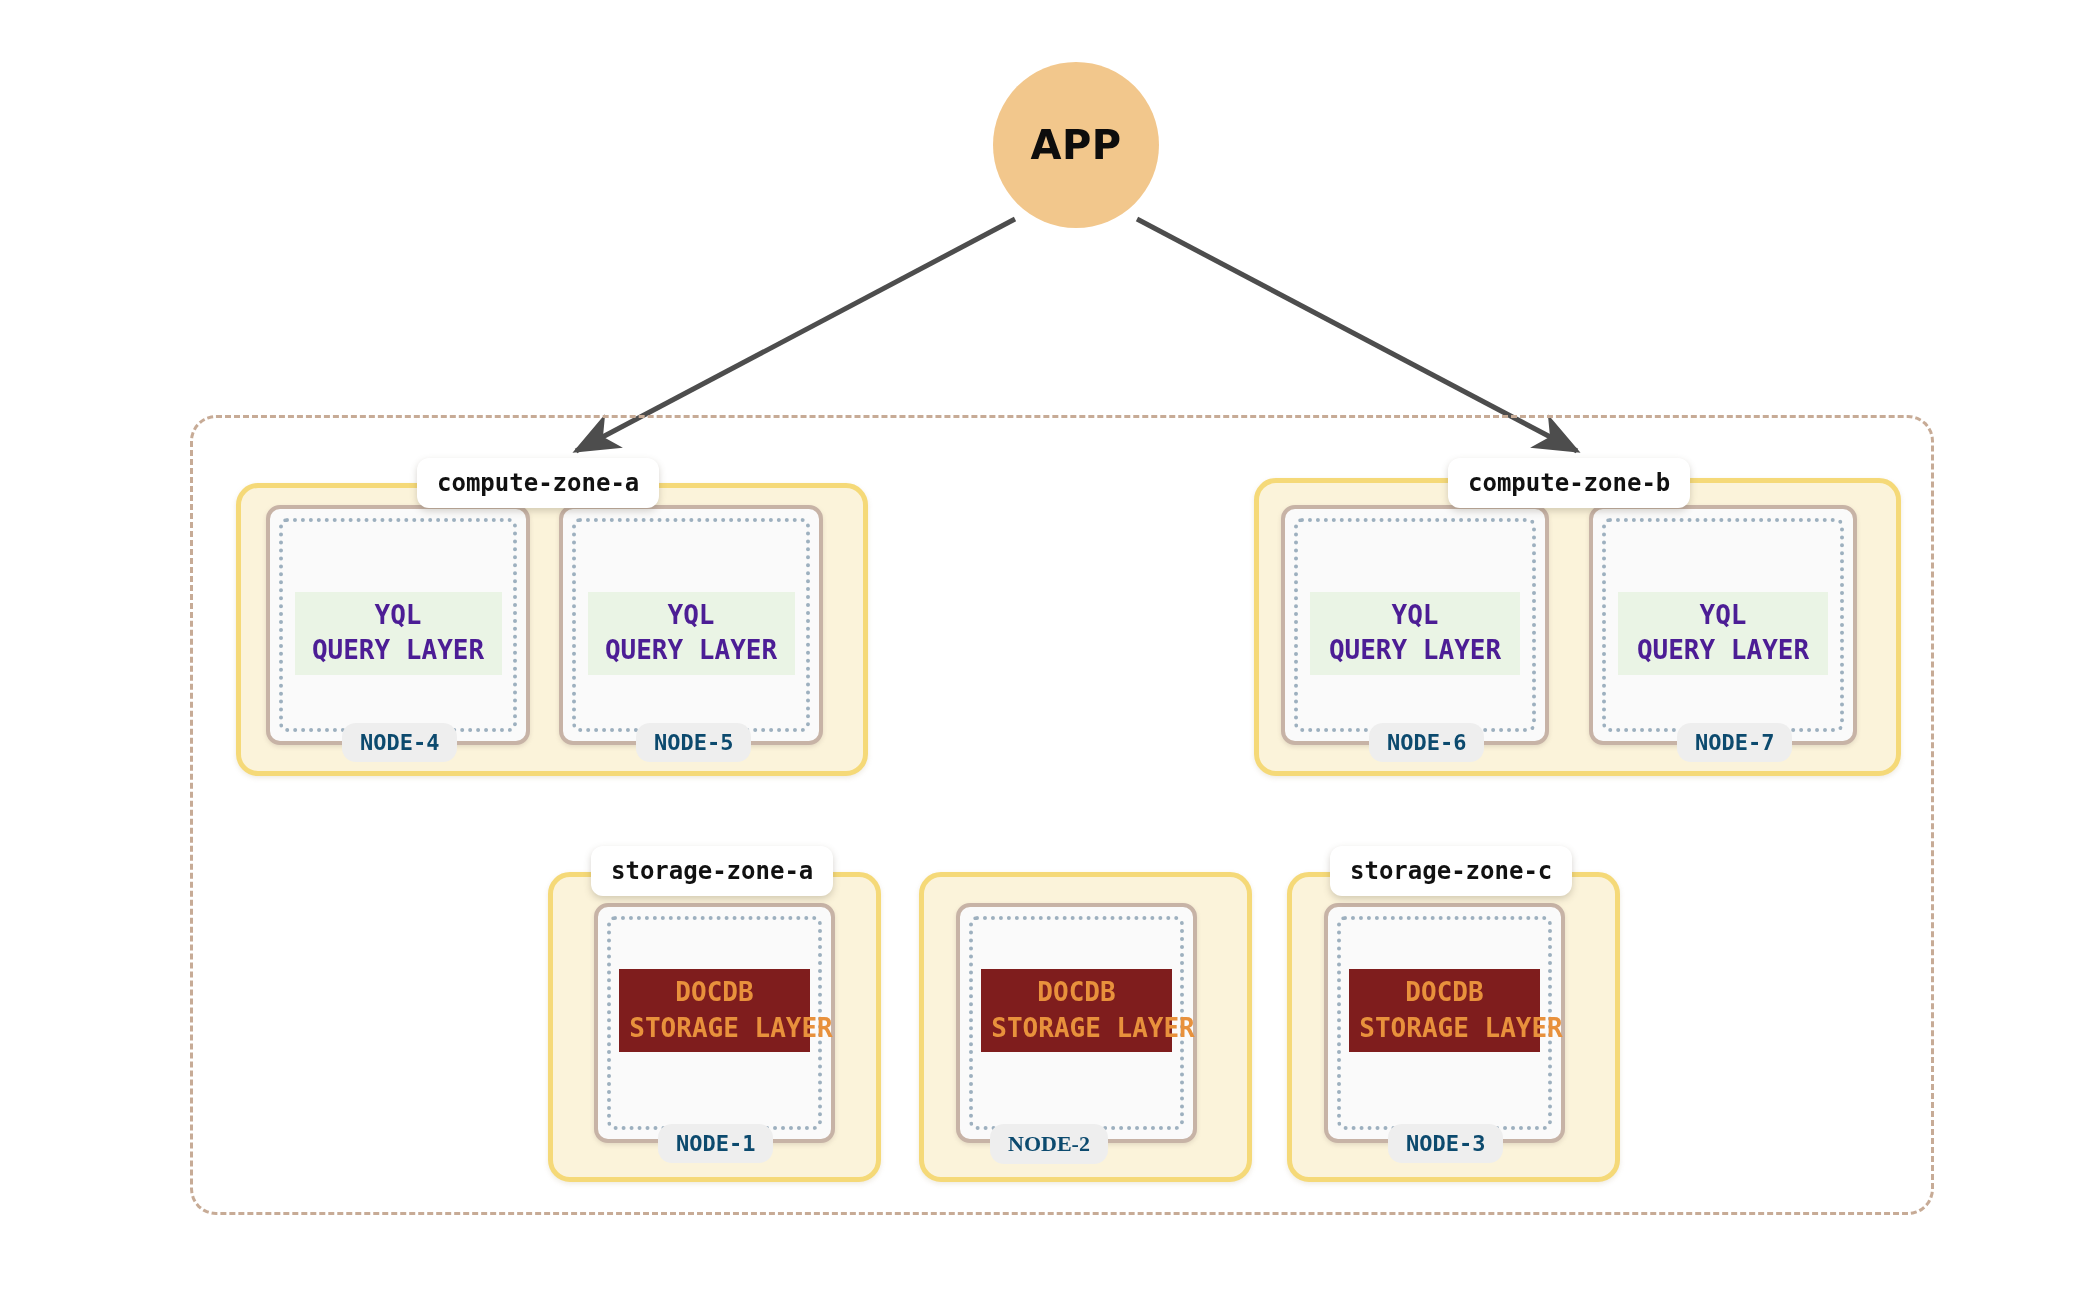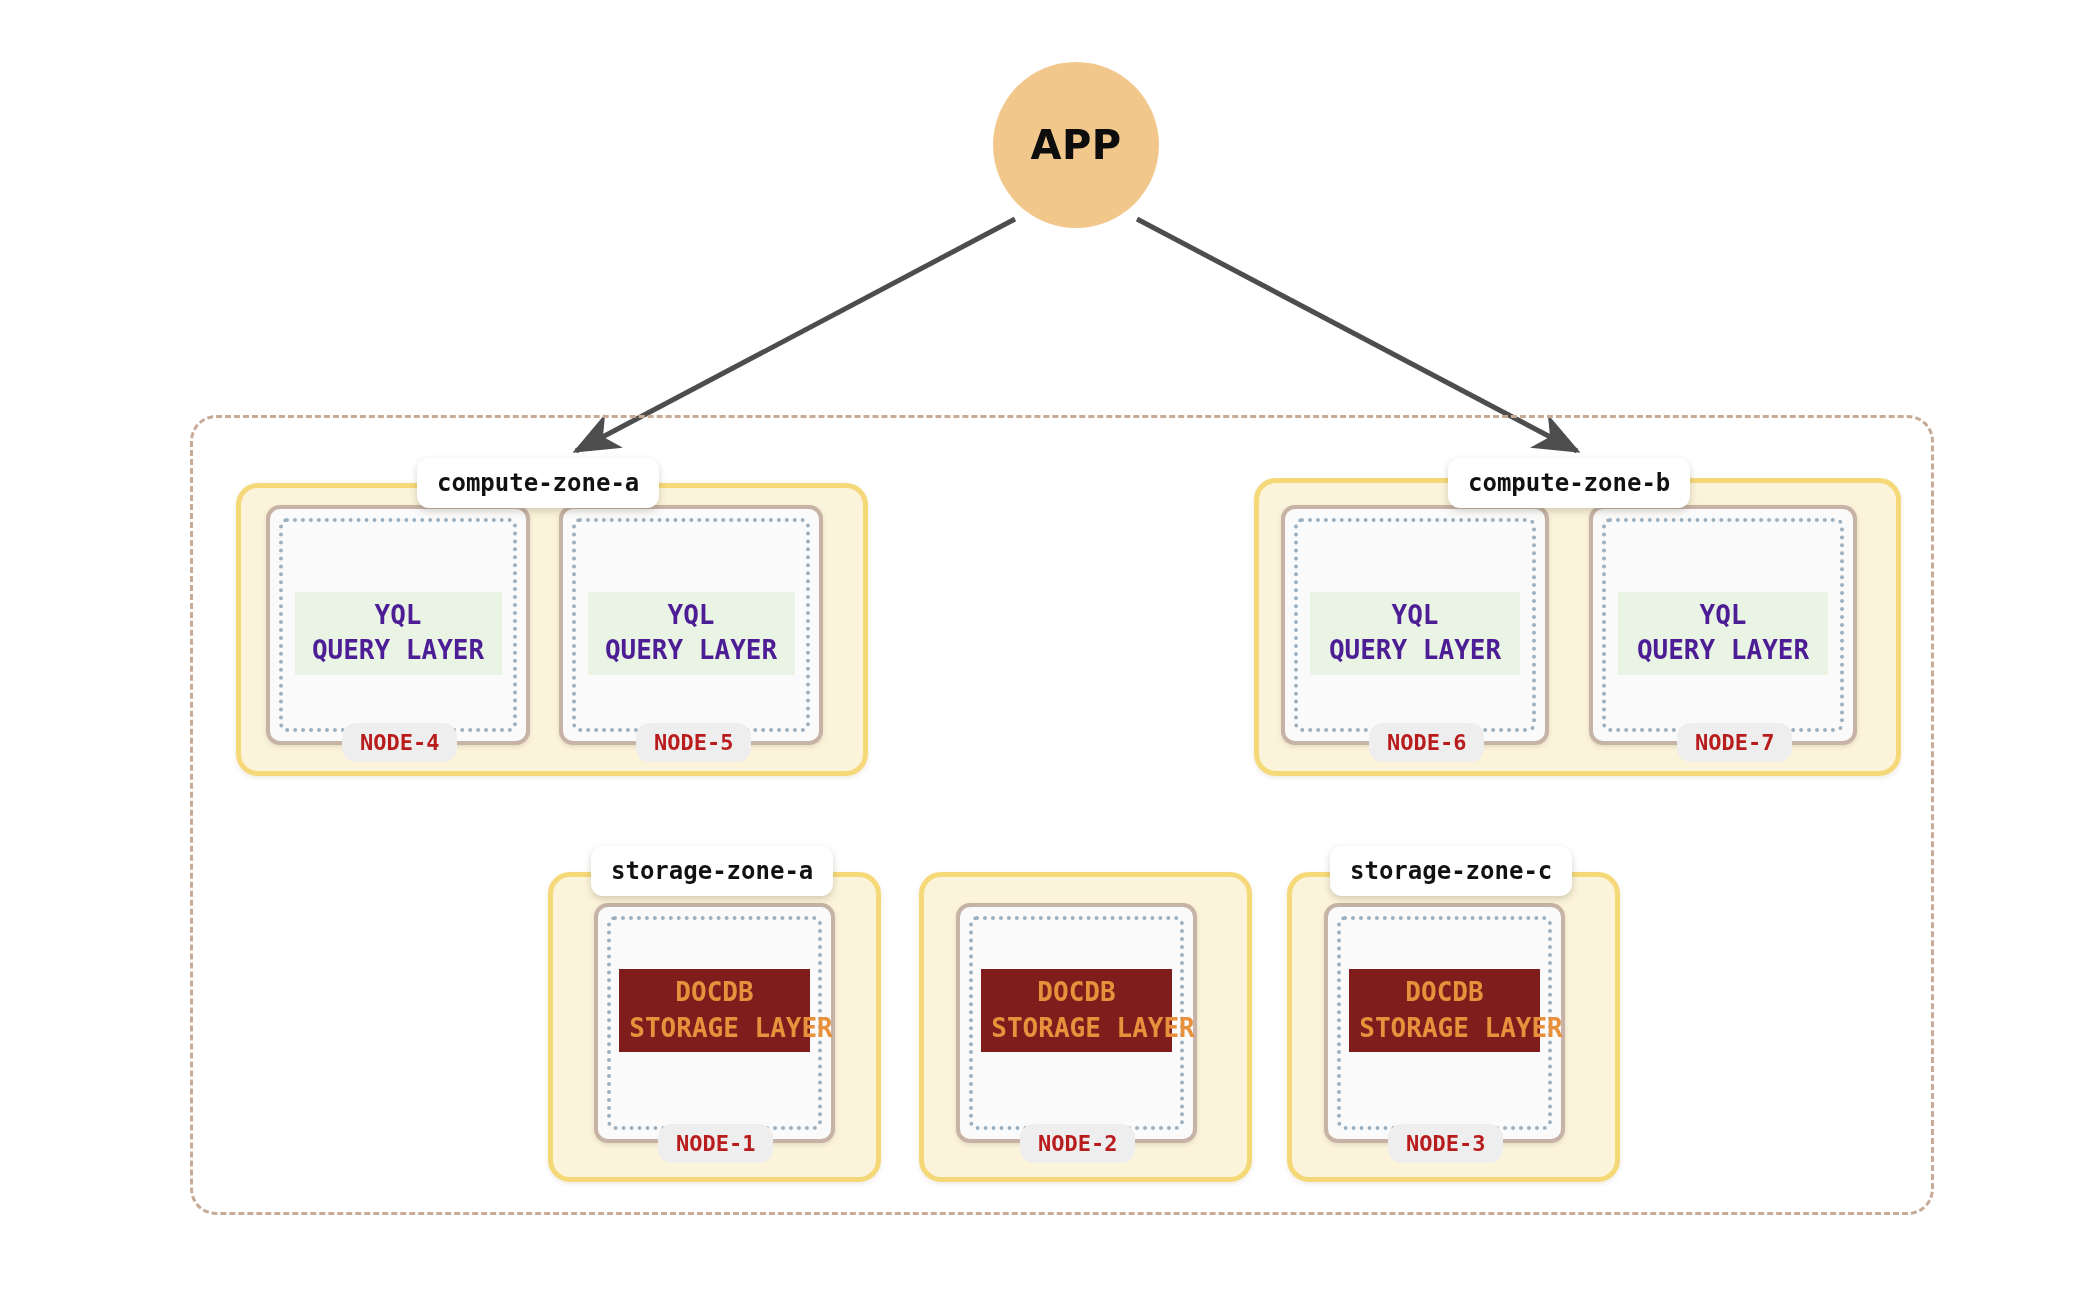--- a/index.html
+++ b/index.html
@@ -139,21 +139,21 @@
   .layer .l2 { display: block; }
 
   
   .node-pill {
     position: absolute;
     background: #eeeeee;
     border-radius: 14px;
     font-family: "DejaVu Sans Mono", monospace;
     font-weight: bold;
     font-size: 22px;
-    color: #b91c1c;
+    color: #0c4a6e;
     padding: 7px 18px;
     white-space: nowrap;
     z-index: 5;
   }
 </style>
 </head>
 <body>
 
 <div id="stage">
 
@@ -235,21 +235,21 @@
   <div class="zone" style="left:890px; top:872px; width:333px; height:310px;"></div>
 
   <div class="node" style="left:927px; top:903px; width:241px; height:240px;">
     <div class="node-inner align-bottom">
       <div class="layer layer-docdb">
         <span class="l1">DOCDB</span>
         <span class="l2">STORAGE LAYER</span>
       </div>
     </div>
   </div>
-  <div class="node-pill" style="left:991px; top:1124px;">NODE-2</div>
+  <div class="node-pill" style="left:961px; top:1124px;font-family:Liberation Serif, serif;">NODE-2</div>
 
   <div class="zone" style="left:1258px; top:872px; width:333px; height:310px;"></div>
   <div class="zone-label" style="left:1301px; top:846px;">storage-zone-c</div>
 
   <div class="node" style="left:1295px; top:903px; width:241px; height:240px;">
     <div class="node-inner align-bottom">
       <div class="layer layer-docdb">
         <span class="l1">DOCDB</span>
         <span class="l2">STORAGE LAYER</span>
       </div>

